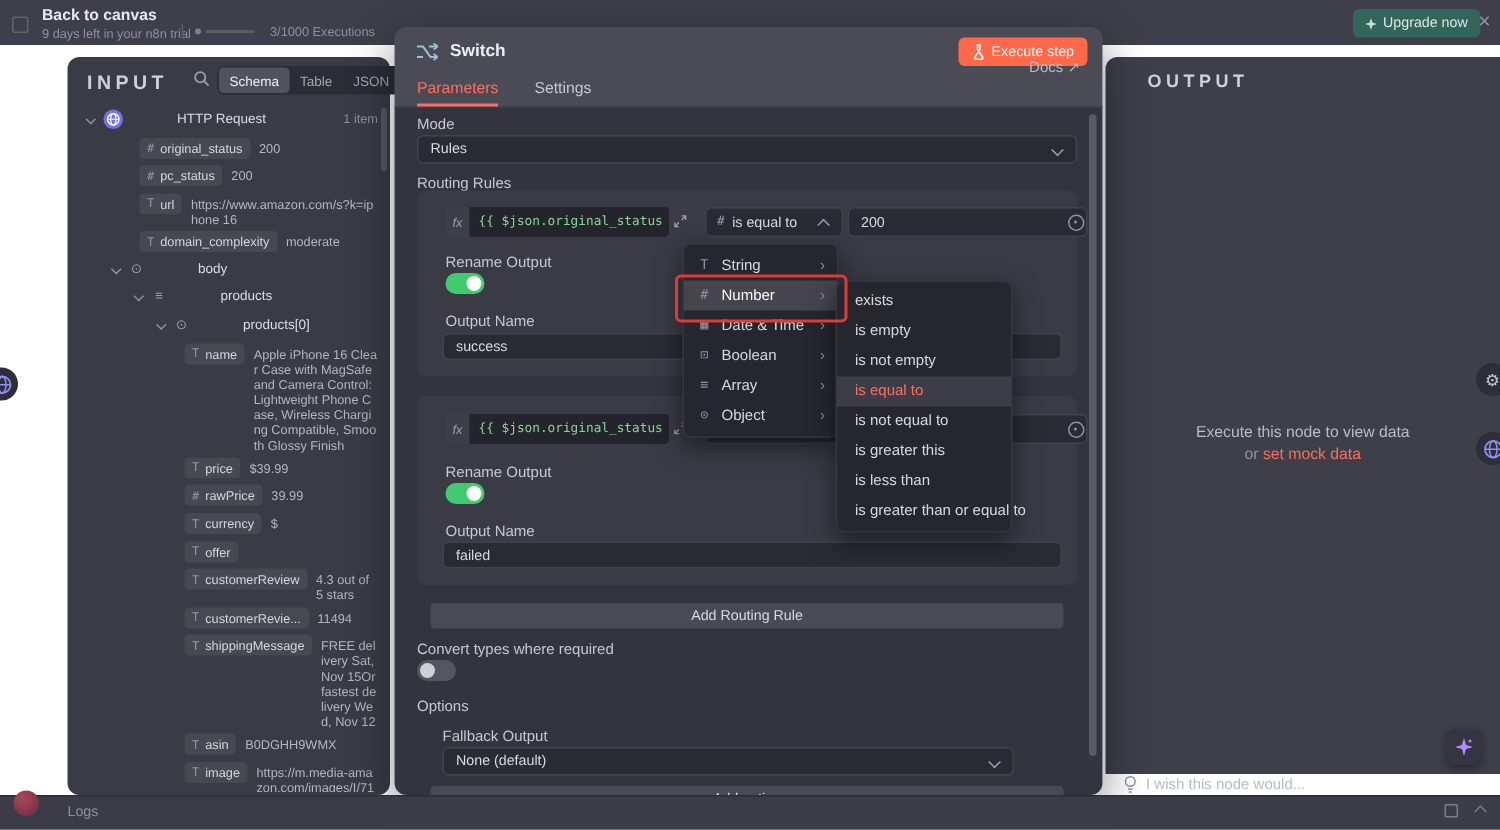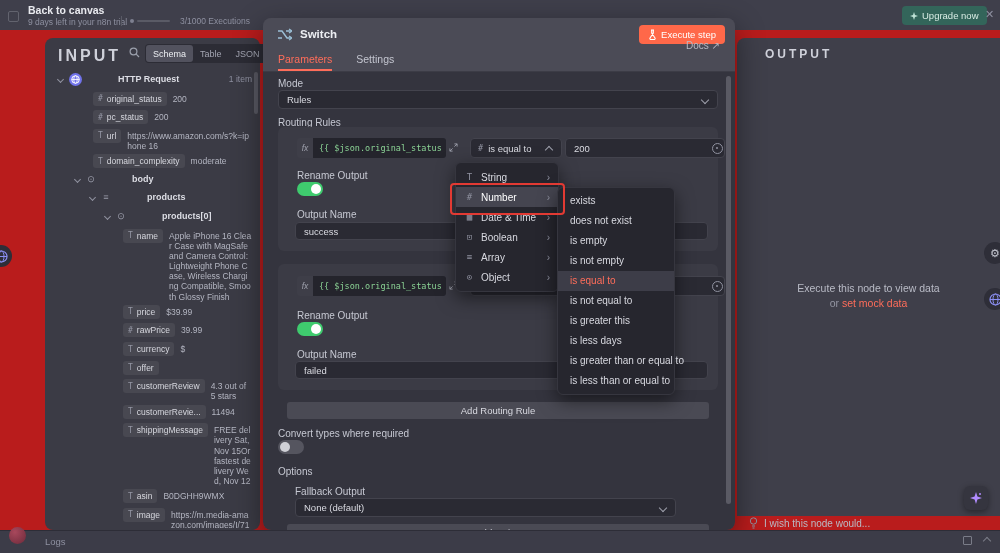--- a/index.html
+++ b/index.html
@@ -1,47 +1,47 @@
 <!DOCTYPE html>
 <html><head>
 <meta charset="utf-8">
 <style>
   html,body{margin:0;padding:0;background:#2b2b33;}
-  .stage{position:relative;width:1000px;height:553px;background:#b91c1c;overflow:hidden;
+  .stage{position:relative;width:1000px;height:553px;background:#ffffff;overflow:hidden;
          font-family:"Liberation Sans",sans-serif;-webkit-font-smoothing:antialiased;}
   svg{display:block}
 
   
   .topbar{position:absolute;left:0;top:0;width:1000px;height:30px;background:#3f3f4b;}
   .tb-check{position:absolute;left:8px;top:11px;width:9px;height:9px;border:1px solid #62636e;border-radius:2px;}
   .tb-back{position:absolute;left:28px;top:4px;font-size:10.5px;font-weight:bold;color:#e9eaef;}
   .tb-trial{position:absolute;left:28px;top:17px;font-size:8.5px;color:#8e90a0;}
   .tb-sep{position:absolute;left:121px;top:16px;width:1px;height:10px;background:#5a5b66;}
   .tb-dot{position:absolute;left:130px;top:19px;width:4px;height:4px;border-radius:50%;background:#7e8090;}
   .tb-track{position:absolute;left:137px;top:20px;width:33px;height:2px;background:#5a5b66;border-radius:1px;}
   .tb-exec{position:absolute;left:180px;top:16px;font-size:8.5px;color:#8e90a0;}
   .tb-upgrade{position:absolute;left:902px;top:6px;height:19px;padding:0 8px;background:#33655a;border-radius:4px;
               display:flex;align-items:center;gap:4px;color:#d8ece4;font-size:9.5px;}
   .tb-close{position:absolute;left:985px;top:8px;font-size:11px;color:#8e90a0;}
 
   
   .input-panel{position:absolute;left:45px;top:38px;width:215px;height:492px;background:#3b3b45;border-radius:8px;}
-  .in-title{position:absolute;left:13px;top:9px;font-size:16px;font-weight:bold;letter-spacing:3px;color:#cfd1da;}
+  .in-title{position:absolute;left:13px;top:9px;font-size:13px;font-weight:bold;letter-spacing:3px;color:#cfd1da;}
   .search-ic{position:absolute;left:84px;top:9px;}
   .seg{position:absolute;left:100px;top:6px;height:19px;background:#2c2c35;border-radius:4px;display:flex;padding:1px;box-sizing:border-box;}
   .seg .pill{display:flex;align-items:center;justify-content:center;font-size:9px;color:#a3a5b2;padding:0 7px;border-radius:3px;white-space:nowrap;}
   .seg .pill.active{background:#52525e;color:#eceef2;}
   .in-scroll{position:absolute;right:2px;top:34px;width:4px;height:42px;background:#595963;border-radius:2px;}
   .tree{position:absolute;left:5px;right:8px;top:32px;bottom:2px;overflow:hidden;}
   .tree-row{display:flex;align-items:flex-start;gap:6px;min-height:18.6px;box-sizing:border-box;padding-top:3px;}
   .chev{width:4px;height:4px;border-right:1.3px solid #9092a0;border-bottom:1.3px solid #9092a0;
         transform:rotate(45deg);margin-top:4px;flex:none;}
   .node-ic{width:13px;height:13px;border-radius:50%;background:#7173ea;display:flex;align-items:center;justify-content:center;flex:none;}
   .obj-ic{color:#9b9dab;font-size:9px;width:10px;text-align:center;flex:none;line-height:13px;}
-  .tree-label{font-size:9px;color:#dcdde4;font-weight:bold;line-height:13px;padding-left:30px;}
+  .tree-label{font-size:9px;color:#dcdde4;font-weight:normal;line-height:13px;padding-left:30px;}
   .chip{display:inline-flex;align-items:center;gap:4px;background:#484851;border-radius:3px;padding:2px 5px;
         font-size:8.5px;color:#d6d7de;white-space:nowrap;flex:none;}
   .chip-t{color:#9496a4;font-family:"DejaVu Sans Mono",monospace;font-size:8px;}
   .tree-val{font-size:8.5px;color:#b4b6c2;word-break:break-all;line-height:1.2;flex:1;padding-top:2px;}
   .tree-right{margin-left:auto;font-size:8.5px;color:#8e90a0;padding-top:1px;flex:none;}
 
   
   .output-panel{position:absolute;left:737px;top:38px;width:263px;height:478px;background:#3f3f4a;border-radius:8px 0 0 0;}
   .out-title{position:absolute;left:28px;top:9px;font-size:12px;font-weight:bold;letter-spacing:3px;color:#cfd1da;text-align:center;}
   .out-empty{position:absolute;left:0;right:0;top:243px;text-align:center;font-size:10.5px;color:#b9bbc6;line-height:1.4;}
@@ -414,29 +414,27 @@
       </div>
       <div class="menu-item">
         <span class="mi-ic">⊙</span>
         <span class="mi-label">Object</span>
         <span class="mi-chev">›</span>
       </div>
     </div>
 
   <div class="menu sub-menu" id="subMenu">
       <div class="sub-item">exists</div>
-      <div class="sub-item">does not exist</div>
       <div class="sub-item">is empty</div>
       <div class="sub-item">is not empty</div>
       <div class="sub-item sel">is equal to</div>
       <div class="sub-item">is not equal to</div>
       <div class="sub-item">is greater this</div>
-      <div class="sub-item">is less days</div>
+      <div class="sub-item">is less than</div>
       <div class="sub-item">is greater than or equal to</div>
-      <div class="sub-item">is less than or equal to</div>
     </div>
 
   <div class="red-box"></div>
 
   <div class="strip" style="border-top:1px solid #2d2d37">
     <span class="avatar"></span>
     <span class="logs">Logs</span>
     <span class="strip-ics">
       <span class="sq-ic"></span>
       <span class="cvu"></span>

